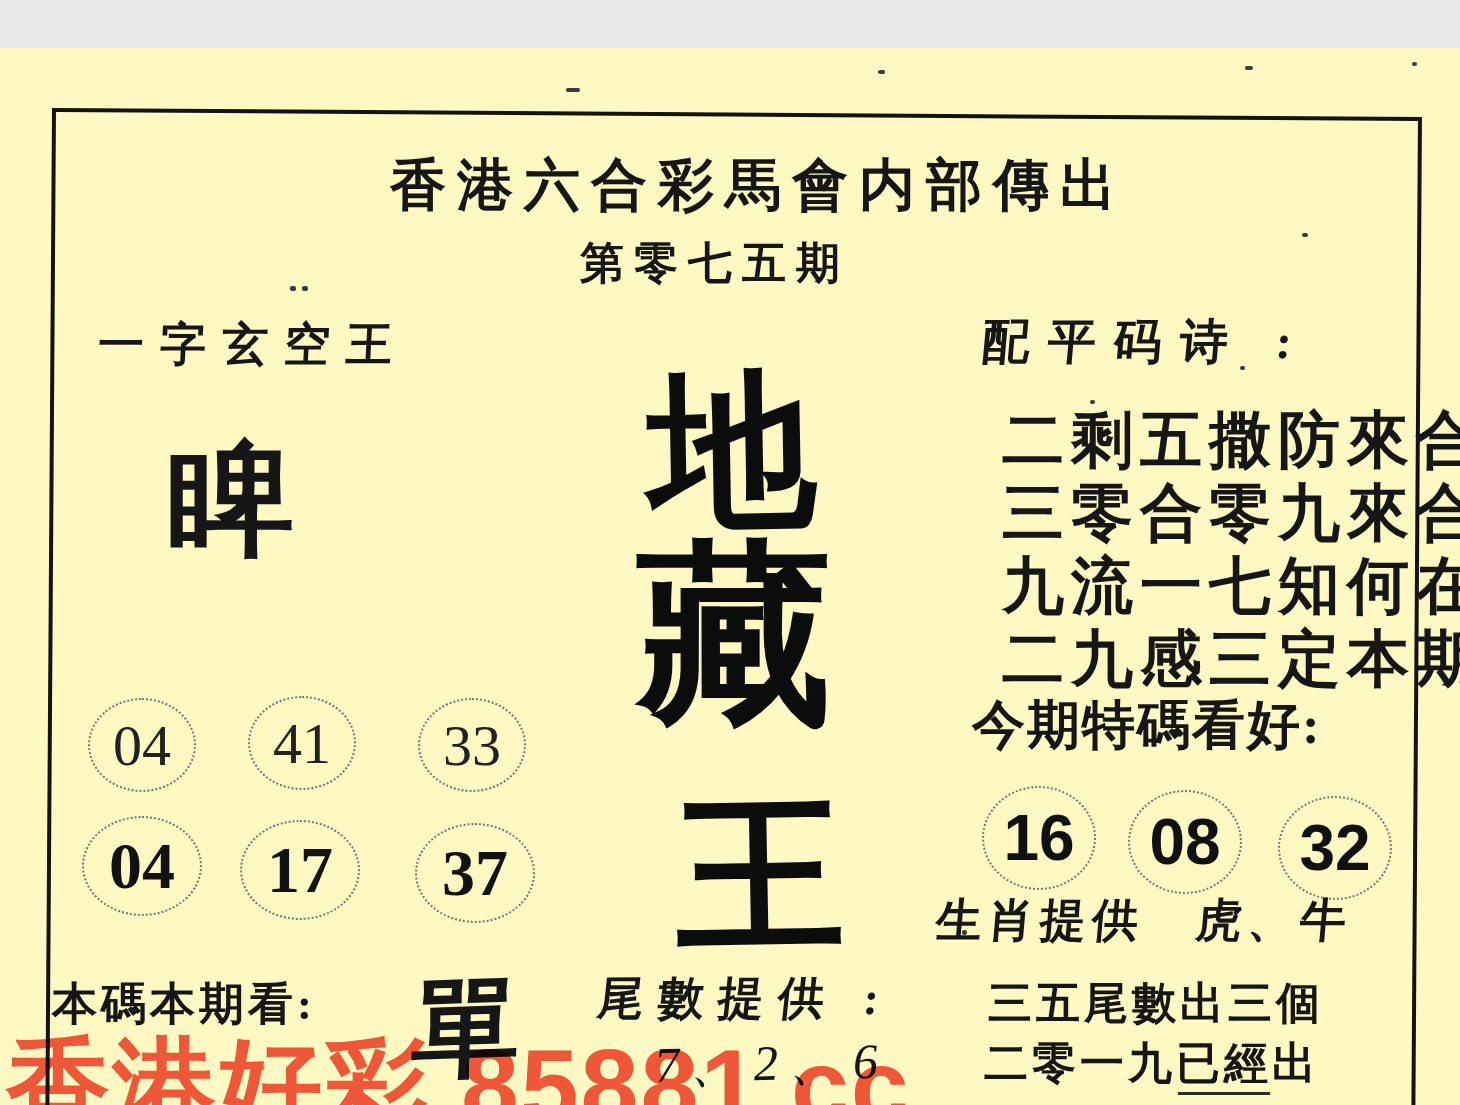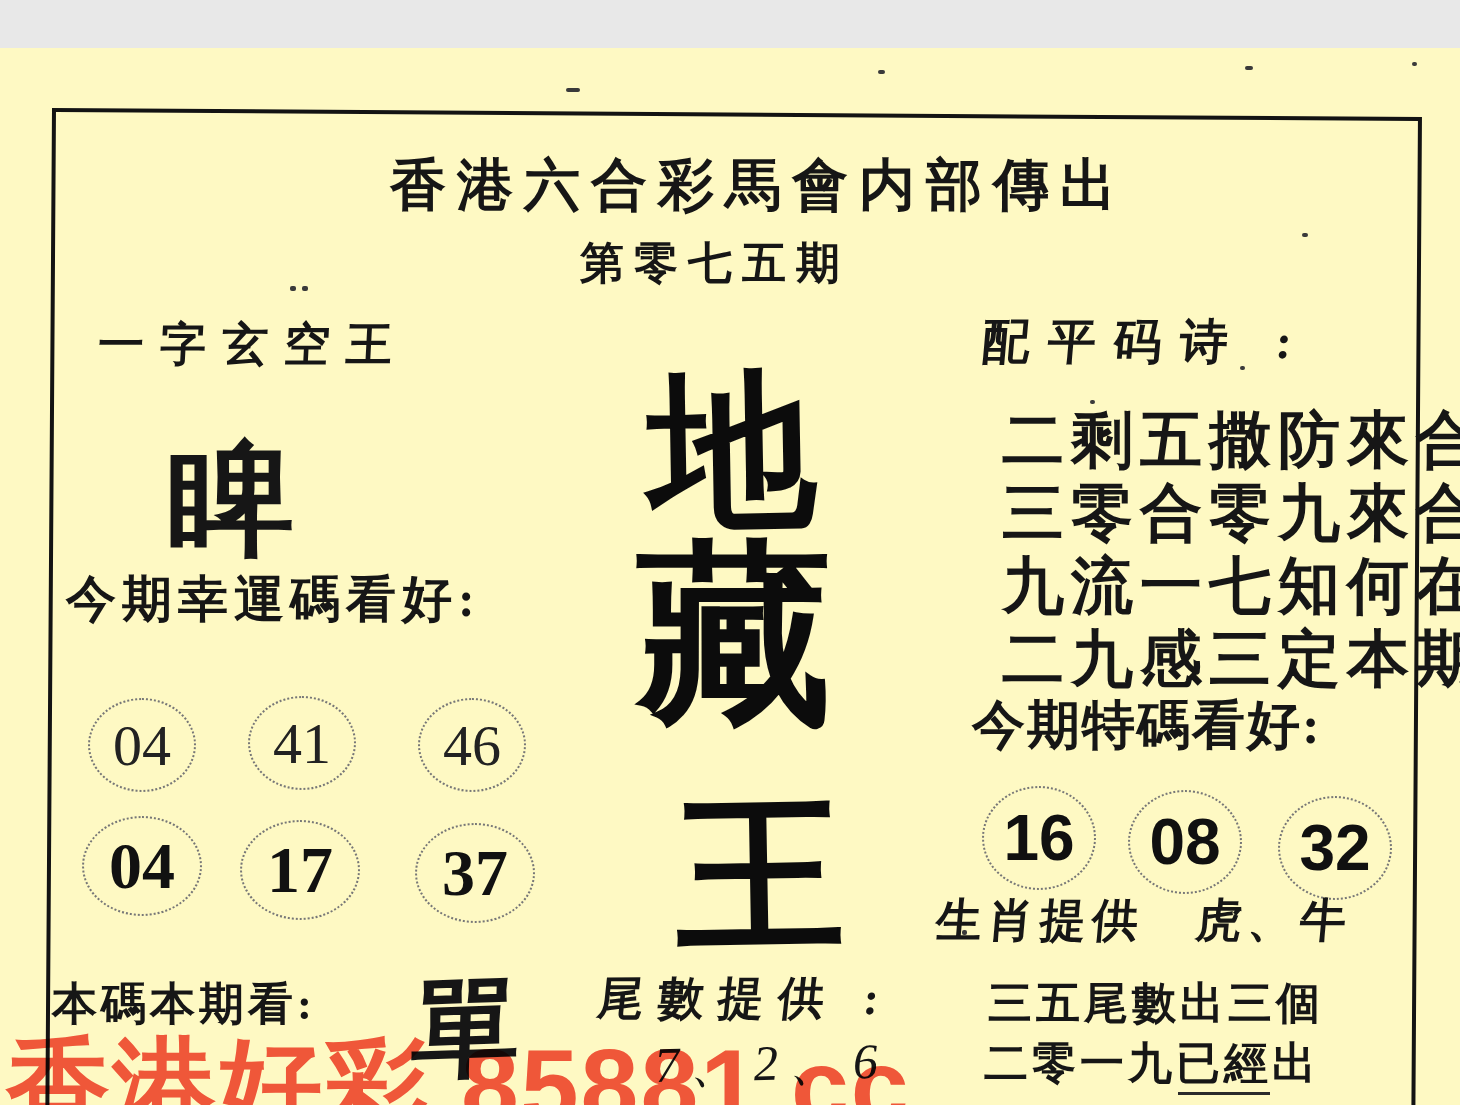--- a/index.html
+++ b/index.html
@@ -51,30 +51,29 @@
 
 <div class="page">
 
   <div class="frame"></div>
 
   <div class="abs header-title">香港六合彩馬會内部傳出</div>
   <div class="abs issue">第零七五期</div>
 
   <div class="abs slogan">一字玄空王</div>
   <div class="abs big-char">睥</div>
-  <div class="abs lucky-label">今期幸運碼看好:</div>
 
   <div class="num-circle num-light" style="left:88px;top:650px;">
     <span>04</span>
   </div>
   <div class="num-circle num-light" style="left:248px;top:648px;">
     <span>41</span>
   </div>
   <div class="num-circle num-light" style="left:418px;top:650px;">
-    <span>46</span>
+    <span>33</span>
   </div>
   <div class="num-circle num-bold" style="left:82px;top:768px;">
     <span>04</span>
   </div>
   <div class="num-circle num-bold" style="left:240px;top:772px;align-items:center;">
     <span>17</span>
   </div>
   <div class="num-circle num-bold" style="left:415px;top:775px;">
     <span>37</span>
   </div>

